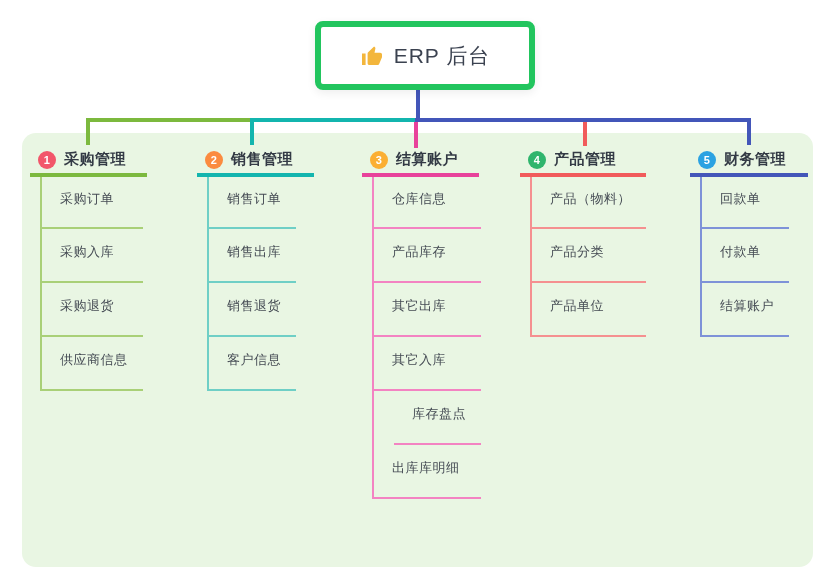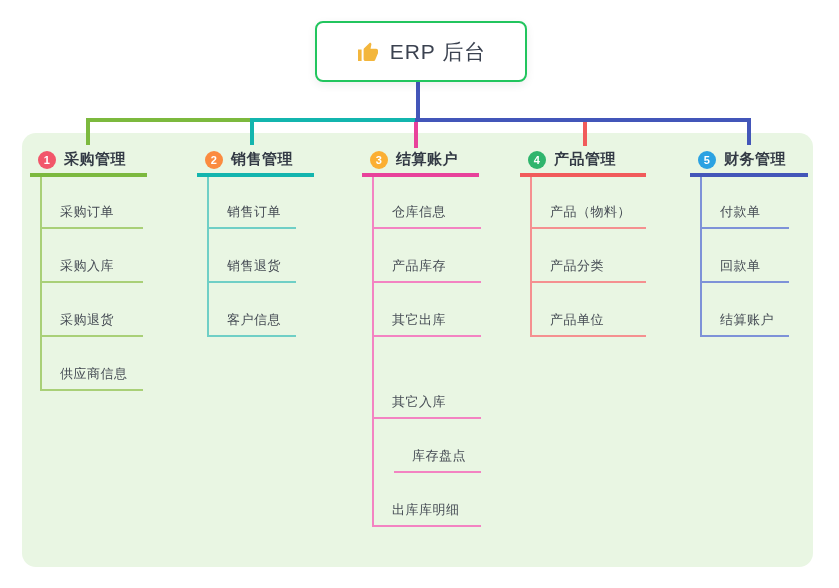--- a/index.html
+++ b/index.html
@@ -7,41 +7,41 @@
     position:relative;width:839px;height:588px;overflow:hidden;
     background:#ffffff;
     font-family:"Liberation Sans","DejaVu Sans",sans-serif;
   }
   .panel{
     position:absolute;left:22px;top:133px;width:791px;height:434px;
     border-radius:14px;
   }
   .root-node{
     position:absolute;left:315px;top:21px;width:208px;height:57px;
-    background:#ffffff;border:2px solid #22c55e;border-radius:8px;
+    background:#ffffff;border:6px solid #22c55e;border-radius:8px;
     box-shadow:0 3px 10px rgba(0,0,0,0.07);
     display:flex;align-items:center;justify-content:center;gap:10px;
     font-size:21px;color:#3b4250;letter-spacing:1px;
   }
   .root-node svg{display:block;}
   .cline{position:absolute;}
   .branch{position:absolute;top:146px;}
   .branch-header{
     box-sizing:border-box;height:31px;display:flex;align-items:center;
     padding-left:8px;border-bottom:4px solid transparent;
     font-size:15px;font-weight:700;color:#333a45;letter-spacing:0.5px;
   }
   .badge{
     width:18px;height:18px;border-radius:50%;margin-right:8px;flex:0 0 auto;
     display:flex;align-items:center;justify-content:center;
     color:#ffffff;font-size:11px;font-weight:700;
   }
   .branch-children{margin-left:10px;border-left:2px solid transparent;width:max-content;}
   .child-row{
-    box-sizing:border-box;height:54px;display:flex;align-items:flex-end;
+    box-sizing:border-box;height:54px;display:flex;align-items:center;
     padding:0 15px 6px 18px;border-bottom:2px solid transparent;
     font-size:13px;color:#454b54;letter-spacing:0.5px;white-space:nowrap;
   }
   .child-row:first-child{height:52px;}
 </style>
 </head>
 <body>
 
 <div class="stage">
 
@@ -90,20 +90,23 @@
       <div class="branch" style="left: 197px;">
         <div class="branch-header" style="width: 117px; border-bottom-color: rgb(19, 181, 174);">
           <span class="badge" style="background: rgb(251, 139, 63);">2</span>
           <span>销售管理</span>
         </div>
         <div class="branch-children" style="border-left-color: rgb(111, 207, 198);">
           <div class="child-row" style="border-bottom-color: rgb(111, 207, 198);">
             <span>销售订单</span>
           </div>
           <div class="child-row" style="border-bottom-color: rgb(111, 207, 198);">
+            <span>销售出库</span>
+          </div>
+          <div class="child-row" style="border-bottom-color: rgb(111, 207, 198);">
             <span>销售退货</span>
           </div>
           <div class="child-row" style="border-bottom-color: rgb(111, 207, 198);">
             <span>客户信息</span>
           </div>
         </div>
       </div>
       <div class="branch" style="left: 362px;">
         <div class="branch-header" style="width: 117px; border-bottom-color: rgb(232, 66, 155);">
           <span class="badge" style="background: rgb(251, 175, 51);">3</span>
@@ -112,21 +115,21 @@
         <div class="branch-children" style="border-left-color: rgb(243, 131, 194);">
           <div class="child-row" style="border-bottom-color: rgb(243, 131, 194);">
             <span>仓库信息</span>
           </div>
           <div class="child-row" style="border-bottom-color: rgb(243, 131, 194);">
             <span>产品库存</span>
           </div>
           <div class="child-row" style="border-bottom-color: rgb(243, 131, 194);">
             <span>其它出库</span>
           </div>
-          <div class="child-row" style="border-bottom-color: rgb(243, 131, 194); margin-top: 28px;">
+          <div class="child-row" style="border-bottom-color: rgb(243, 131, 194);">
             <span>其它入库</span>
           </div>
           <div class="child-row" style="border-bottom-color: rgb(243, 131, 194); margin-left: 20px;">
             <span>库存盘点</span>
           </div>
           <div class="child-row" style="border-bottom-color: rgb(243, 131, 194);">
             <span>出库库明细</span>
           </div>
         </div>
       </div>
@@ -147,24 +150,24 @@
           </div>
         </div>
       </div>
       <div class="branch" style="left: 690px;">
         <div class="branch-header" style="width: 118px; border-bottom-color: rgb(67, 86, 185);">
           <span class="badge" style="background: rgb(43, 162, 226);">5</span>
           <span>财务管理</span>
         </div>
         <div class="branch-children" style="border-left-color: rgb(126, 146, 216);">
           <div class="child-row" style="border-bottom-color: rgb(126, 146, 216);">
-            <span>付款单</span>
+            <span>回款单</span>
           </div>
           <div class="child-row" style="border-bottom-color: rgb(126, 146, 216);">
-            <span>回款单</span>
+            <span>付款单</span>
           </div>
           <div class="child-row" style="border-bottom-color: rgb(126, 146, 216);">
             <span>结算账户</span>
           </div>
         </div>
       </div>
     </div>
 </div>
 
 </body></html>

